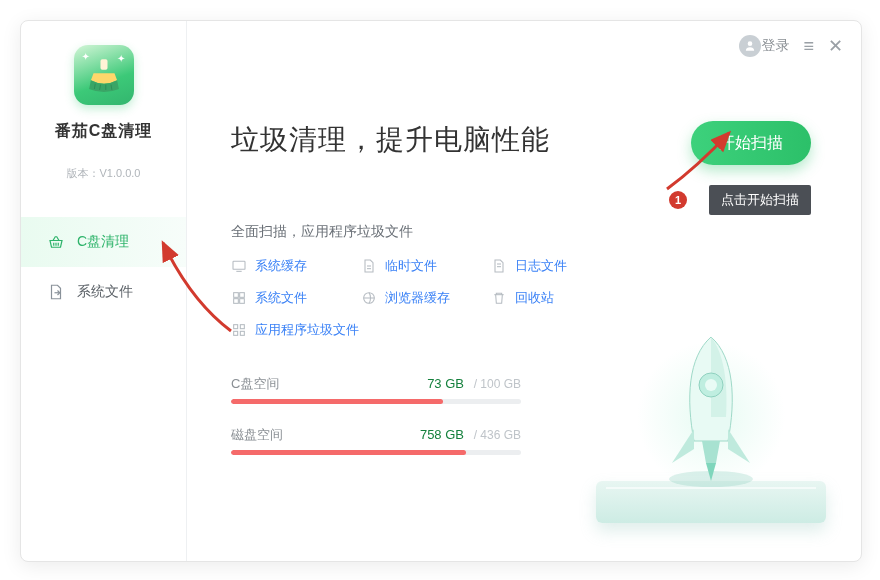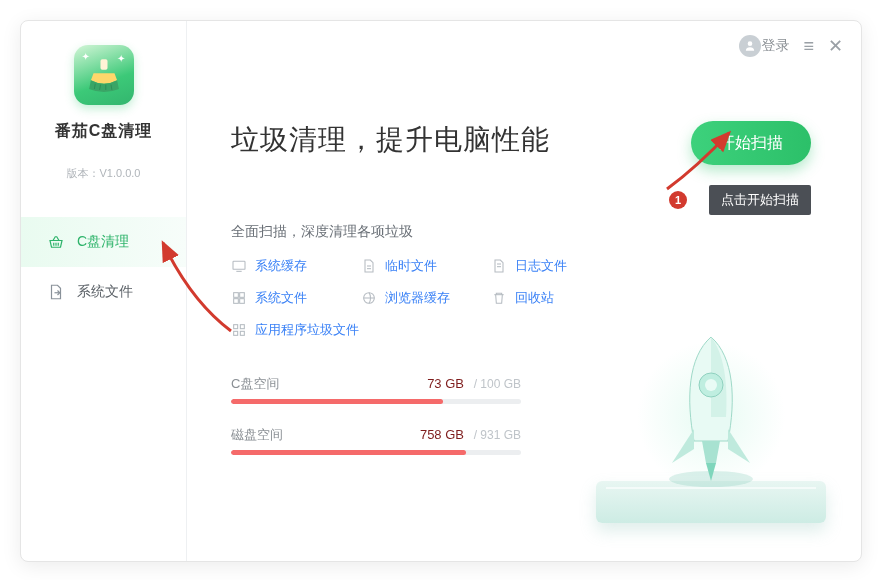--- a/index.html
+++ b/index.html
@@ -72,21 +72,21 @@
   }
   
   .subtitle{font-size:14px;color:#6a7077;margin-top:64px;}
   .categories{margin-top:16px;display:grid;grid-template-columns:130px 130px 130px;row-gap:14px;font-size:13px;color:#3b82f6;}
   .cat{display:flex;align-items:center;gap:8px;}
   .cat svg{width:16px;height:16px;stroke:#b6bcc2;fill:none;stroke-width:1.6;}
   
   .disk-block{margin-top:36px;width:290px;}
   .disk-row{margin-bottom:22px;}
   .disk-labels{display:flex;justify-content:space-between;font-size:13px;color:#8a8f94;margin-bottom:6px;align-items:baseline;}
-  .disk-used{color:#7f1d1d;}
+  .disk-used{color:#15803d;}
   .disk-total{color:#bfc4c9;font-size:12px;margin-left:6px;}
   .disk-bar{height:5px;width:100%;background:#eceef0;border-radius:3px;overflow:hidden;}
   .disk-fill{height:100%;background:#f56a6a;border-radius:3px;}
   
   .illus{
     position:absolute;right:20px;bottom:20px;width:260px;height:260px;
     display:flex;align-items:center;justify-content:center;pointer-events:none;
   }
   .platform{
     position:absolute;bottom:18px;width:230px;height:42px;border-radius:6px;
@@ -173,21 +173,21 @@
 
     <div class="headline">垃圾清理，提升电脑性能</div>
 
     <button class="scan-btn">开始扫描</button>
 
     <div class="callout">
       <div class="callout-badge">1</div>
       <div class="callout-box">点击开始扫描</div>
     </div>
 
-    <div class="subtitle">全面扫描，深度清理各项垃圾</div>
+    <div class="subtitle">全面扫描，应用程序垃圾文件</div>
 
     <div class="categories">
       <div class="cat">
         <svg viewBox="0 0 24 24">
             <rect x="3" y="5" width="18" height="12" rx="1"></rect>
             <line x1="8" y1="20" x2="16" y2="20"></line>
           </svg>
         <span>系统缓存</span>
       </div>
       <div class="cat">
@@ -253,21 +253,21 @@
         </div>
         <div class="disk-bar">
           <div class="disk-fill" style="width: 73%;"></div>
         </div>
       </div>
       <div class="disk-row">
         <div class="disk-labels">
           <span>磁盘空间</span>
           <span>
             <span class="disk-used">758 GB</span>
-            <span class="disk-total">/ <span>931 GB</span></span>
+            <span class="disk-total">/ <span>436 GB</span></span>
           </span>
         </div>
         <div class="disk-bar">
           <div class="disk-fill" style="width: 81%;"></div>
         </div>
       </div>
     </div>
 
     <div class="illus">
       <div class="glow"></div>

